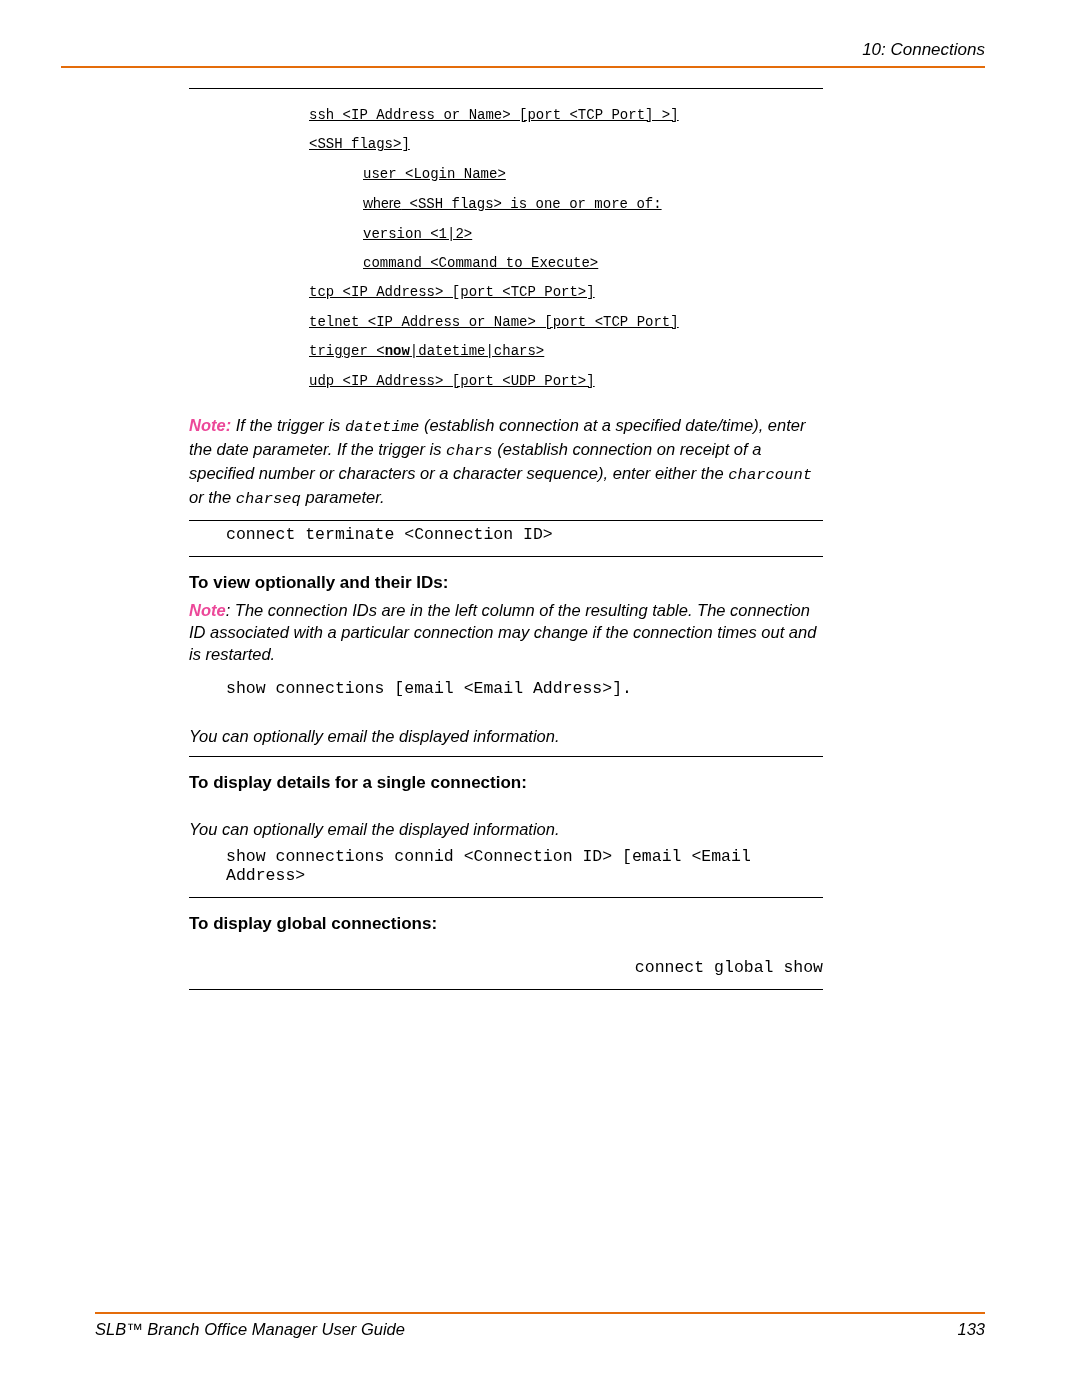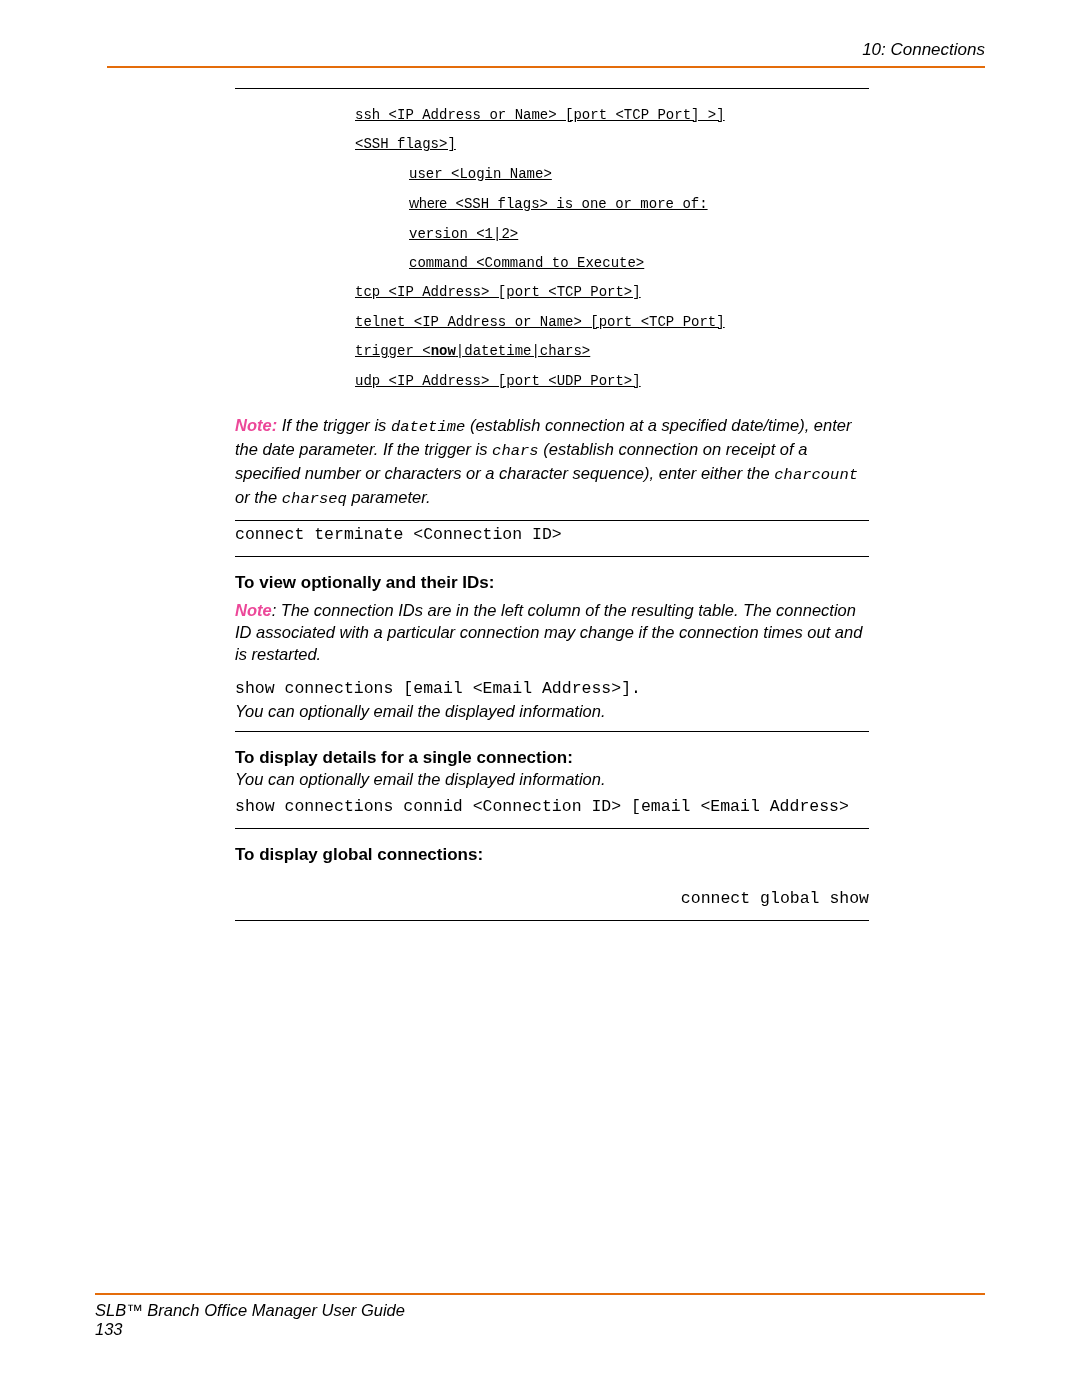--- a/index.html
+++ b/index.html
@@ -8,21 +8,21 @@
     padding: 0;
     width: 1080px;
     background: #fff;
     font-family: Arial, Helvetica, sans-serif;
     color: #000;
   }
   .page {
     width: 1080px;
     height: 1397px;
     position: relative;
-    padding: 40px 95px 0 107px;
+    padding: 40px 95px 0 61px;
   }
   .header-area {
     text-align: right;
     font-style: italic;
     font-size: 17px;
     padding-bottom: 6px;
   }
   .orange-rule {
     border: none;
     border-top: 2px solid #e46c0a;
@@ -58,40 +58,41 @@
   .mono-inline { font-family: "Courier New", Courier, monospace; font-style: italic; font-size: 15.5px; }
   .section-head {
     font-weight: bold;
     font-size: 17px;
     padding: 16px 0 6px 0;
   }
   .cmd-line {
     font-family: "Courier New", Courier, monospace;
     font-size: 16.5px;
     padding: 4px 0 12px 0;
+    margin-left: 37px;
   }
   .italic-line {
     font-style: italic;
     font-size: 16.5px;
     padding: 2px 0 10px 0;
+    margin-top: 25px;
   }
   .gap-top { padding-top: 18px; text-align: right; }
   .footer {
     position: absolute;
     bottom: 58px;
     left: 95px;
     right: 95px;
   }
   .footer-row {
     display: flex;
     justify-content: space-between;
     font-style: italic;
     font-size: 16.5px;
     padding-top: 6px;
-    flex-direction: column;
   }
 </style>
 </head>
 <body>
 
 <div class="page">
 
   <div class="header-area">10: Connections</div>
   <hr class="orange-rule">
 

